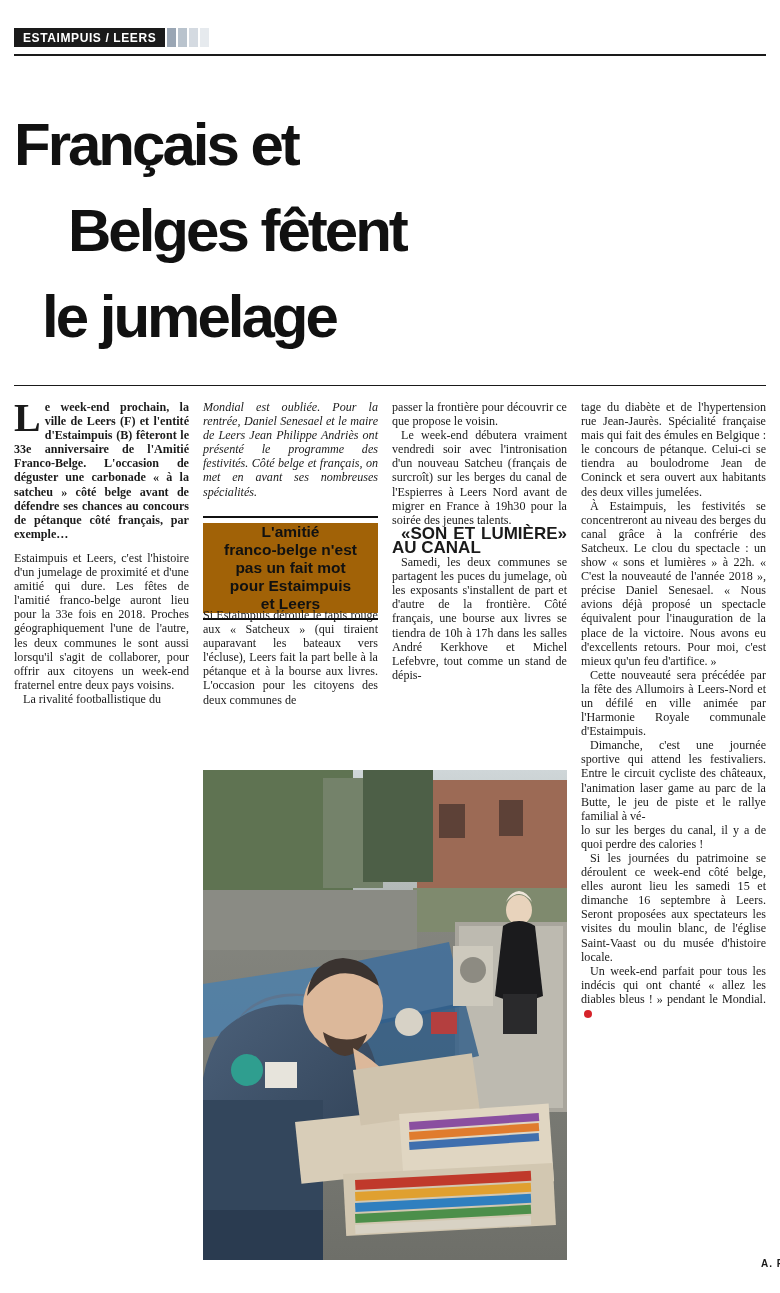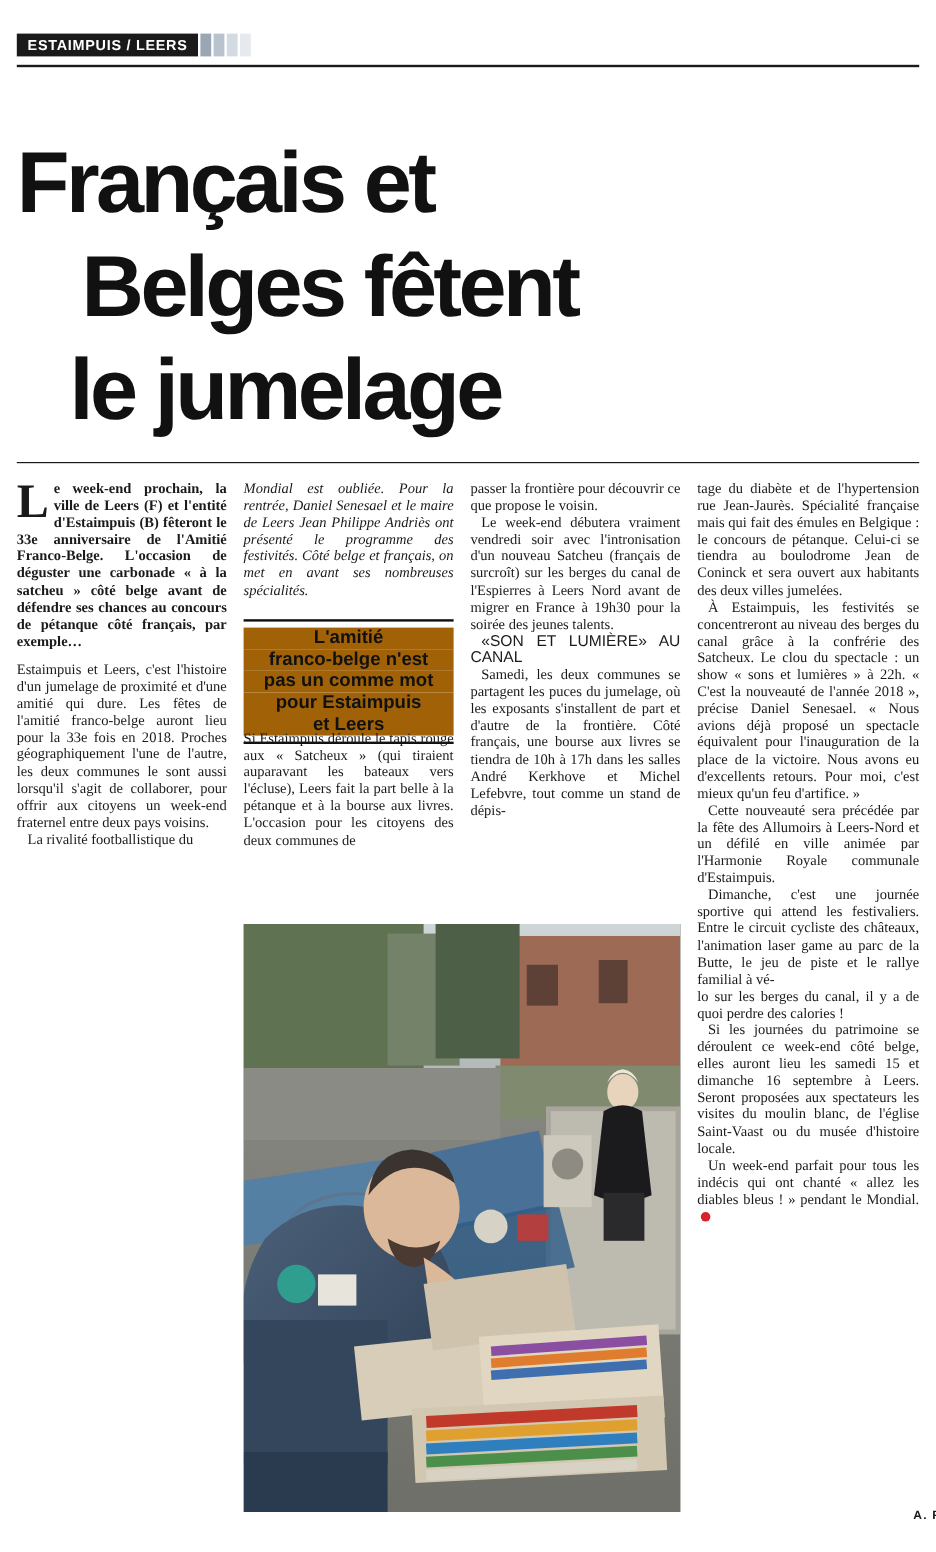--- a/index.html
+++ b/index.html
@@ -28,27 +28,27 @@
   .kb3{background:#d4dae1;}
   .kb4{background:#e6eaee;}
 
   .rule-top{position:absolute;left:14px;top:54px;width:752px;height:2px;background:#1a1a1a;}
 
   
   .headline{
     position:absolute;left:14px;top:62px;width:752px;
     font-family:"Liberation Sans", sans-serif;
     font-weight:bold;
-    font-size:72px;
+    font-size:60px;
     line-height:86px;
     letter-spacing:-3px;
     color:#111;
   }
   .headline .l2{margin-left:54px;}
-  .headline .l3{margin-left:44px;}
+  .headline .l3{margin-left:28px;}
 
   .rule-head{position:absolute;left:14px;top:385px;width:752px;height:1px;background:#1a1a1a;}
 
   
   .col{position:absolute;font-size:12.1px;line-height:14.1px;text-align:justify;}
   .col p{margin:0;text-indent:9px;}
   .col p.noind{text-indent:0;}
 
   .c1{left:14px;top:400px;width:175px;}
   .c2{left:203px;top:400px;width:175px;font-style:italic;}
@@ -77,21 +77,21 @@
     color:#111;
     border-top:2px solid #111;
     border-bottom:2px solid #111;
     padding:5px 0 5px 0;
   }
   .pull span{background:#a16207;}
   .pull .hl{display:block;}
 
   .subhead{
     font-family:"Liberation Sans", sans-serif;
-    font-weight:normal;font-size:13px;
+    font-weight:bold;font-size:17px;
     margin:6px 0 2px 0;text-indent:0;
   }
 
   
   .photo{
     position:absolute;left:203px;top:770px;width:364px;height:490px;
     overflow:hidden;background:#6b6f63;
   }
   .photo svg{display:block;}
 
@@ -134,21 +134,21 @@
       <span class="dropcap">L</span>
       <span>e week-end prochain, la ville de Leers (F) et l'entité d'Estaimpuis (B) fêteront le 33e anniversaire de l'Amitié Franco-Belge. L'occasion de déguster une carbonade « à la satcheu » côté belge avant de défendre ses chances au concours de pétanque côté français, par exemple…</span>
     </div>
     <p class="noind" style="margin-top:10px">Estaimpuis et Leers, c'est l'histoire d'un jumelage de proximité et d'une amitié qui dure. Les fêtes de l'amitié franco-belge auront lieu pour la 33e fois en 2018. Proches géographiquement l'une de l'autre, les deux communes le sont aussi lorsqu'il s'agit de collaborer, pour offrir aux citoyens un week-end fraternel entre deux pays voisins.</p>
     <p>La rivalité footballistique du</p>
   </div>
 
   <div class="pull">
     <span class="hl">L'amitié</span>
     <span class="hl">franco-belge n'est</span>
-    <span class="hl">pas un comme mot</span>
+    <span class="hl">pas un fait mot</span>
     <span class="hl">pour Estaimpuis</span>
     <span class="hl">et Leers</span>
   </div>
 
   <div class="col c2">
     <p class="noind">Mondial est oubliée. Pour la rentrée, Daniel Senesael et le maire de Leers Jean Philippe Andriès ont présenté le programme des festivités. Côté belge et français, on met en avant ses nombreuses spécialités.</p>
   </div>
   <div class="col" style="left:203px;top:608px;width:175px;">
     <p class="noind">Si Estaimpuis déroule le tapis rouge aux « Satcheux » (qui tiraient auparavant les bateaux vers l'écluse), Leers fait la part belle à la pétanque et à la bourse aux livres. L'occasion pour les citoyens des deux communes de</p>
   </div>

